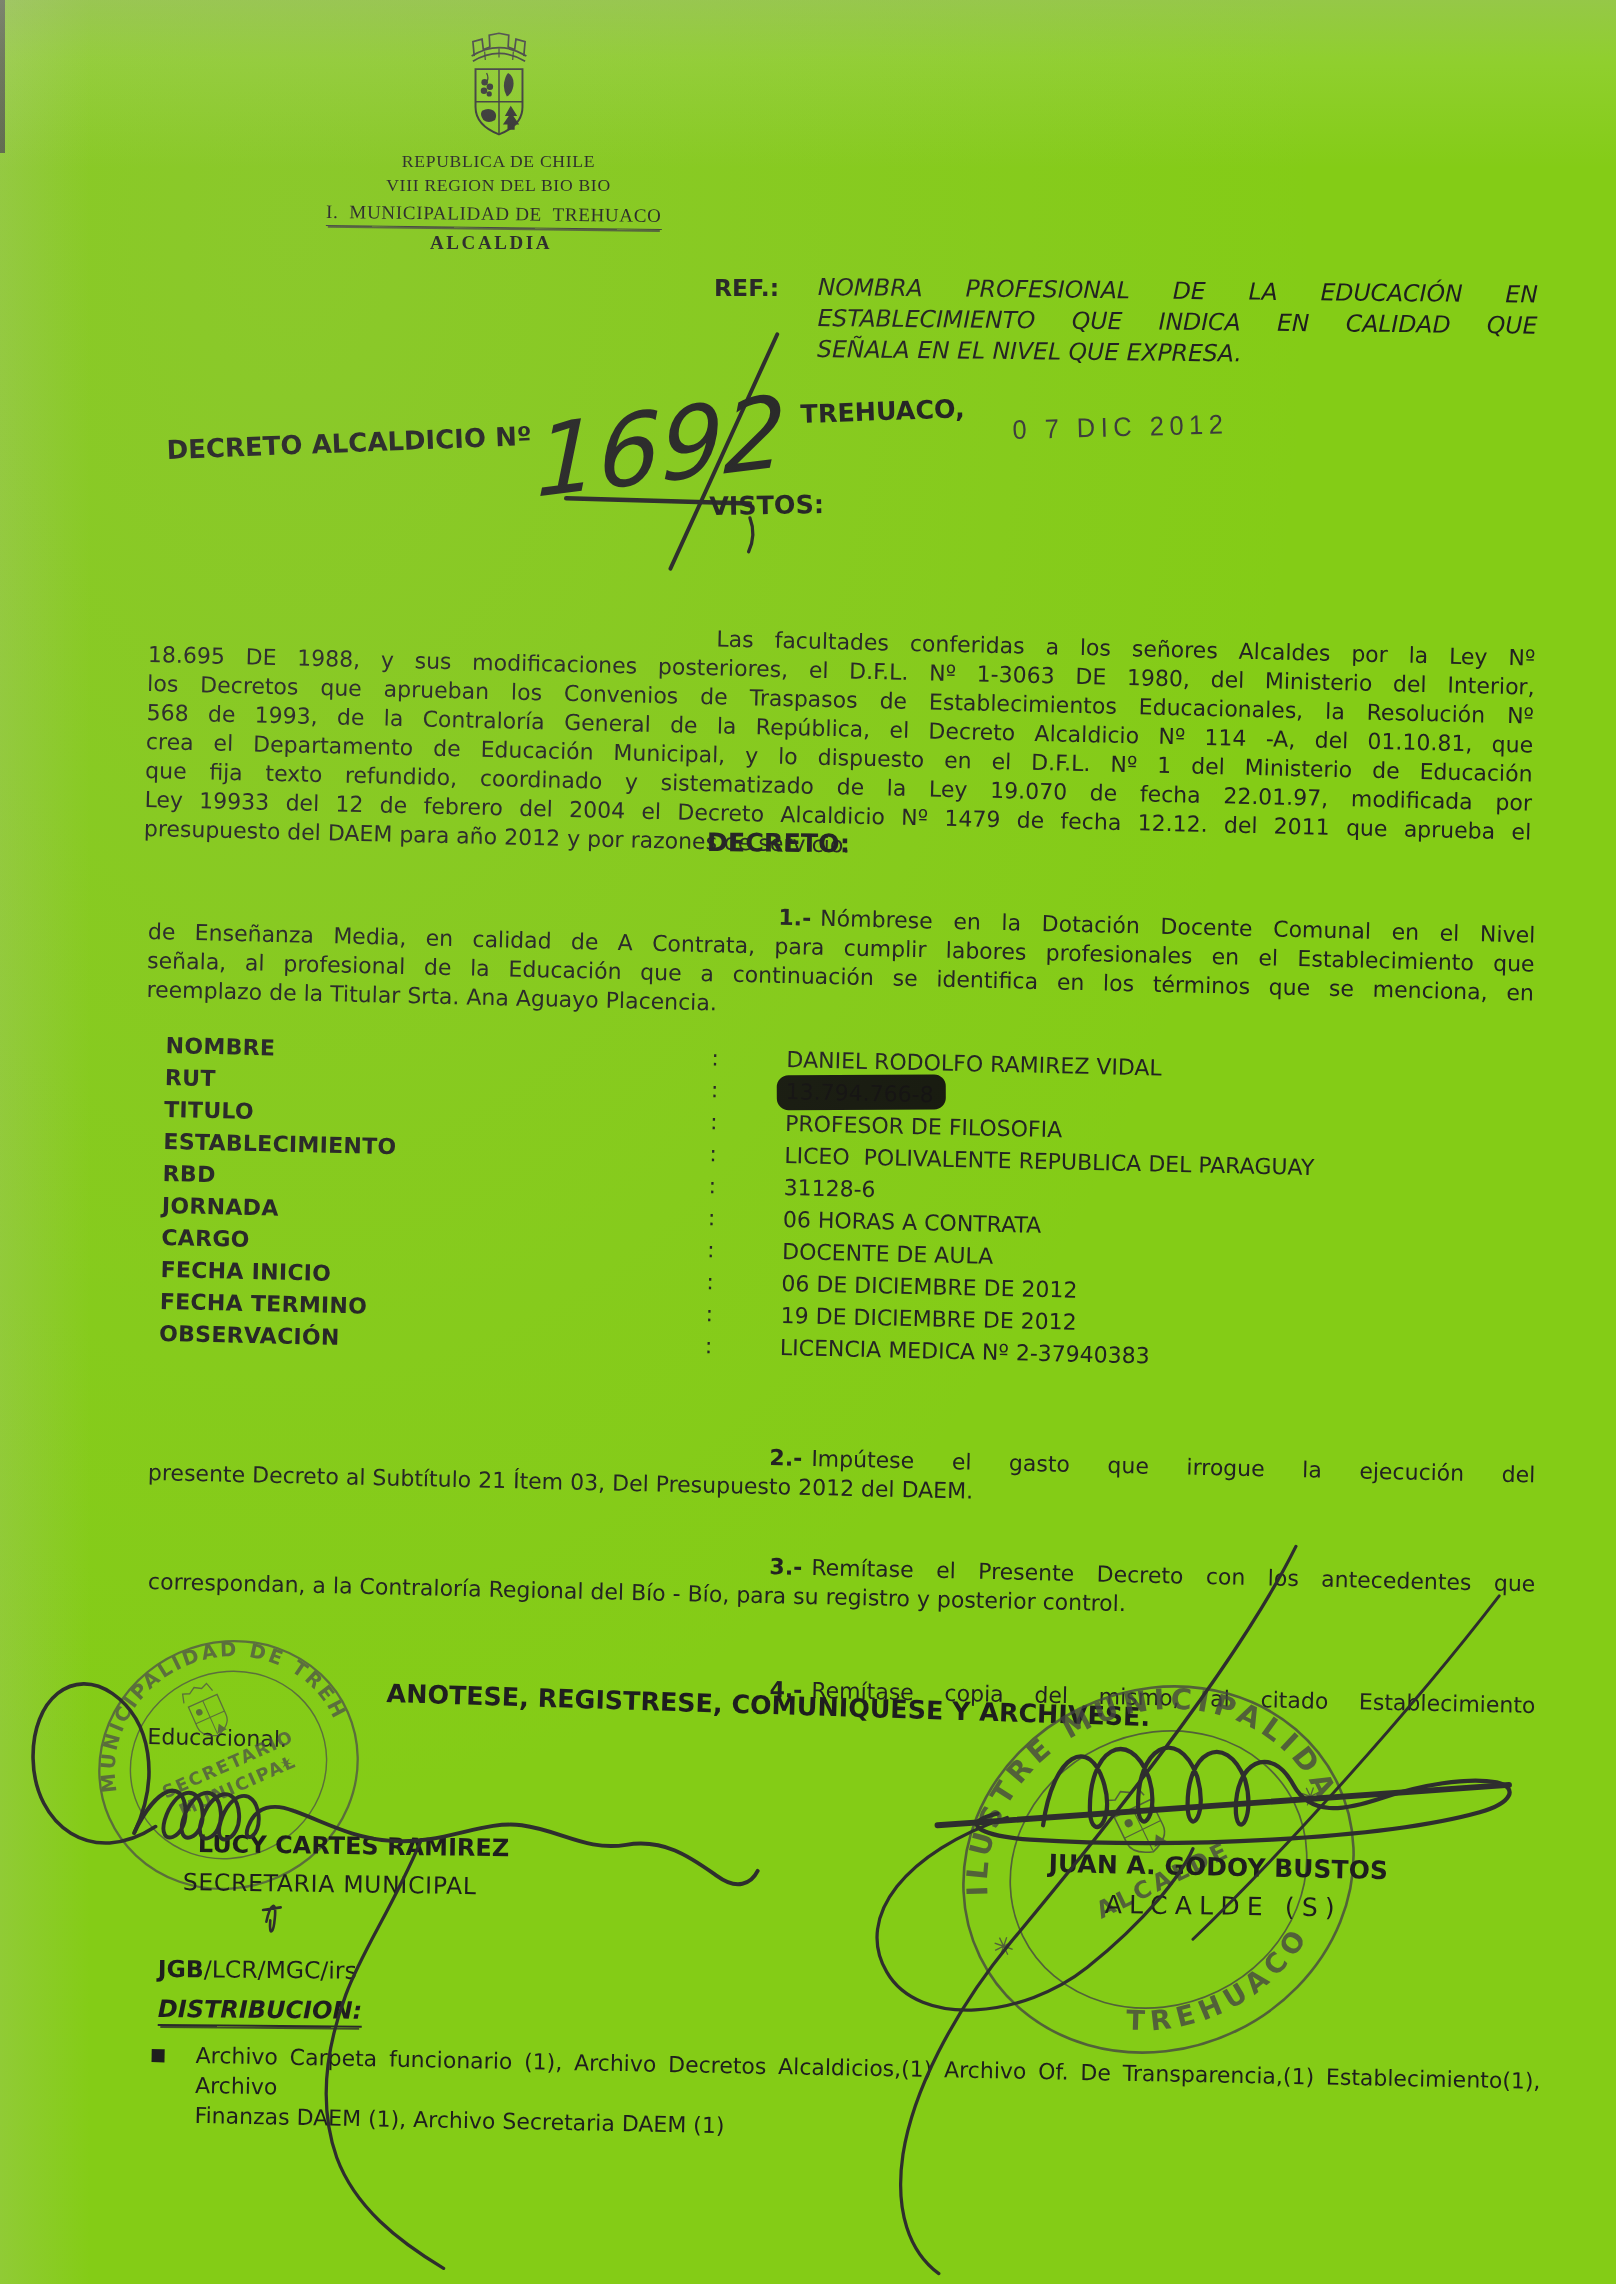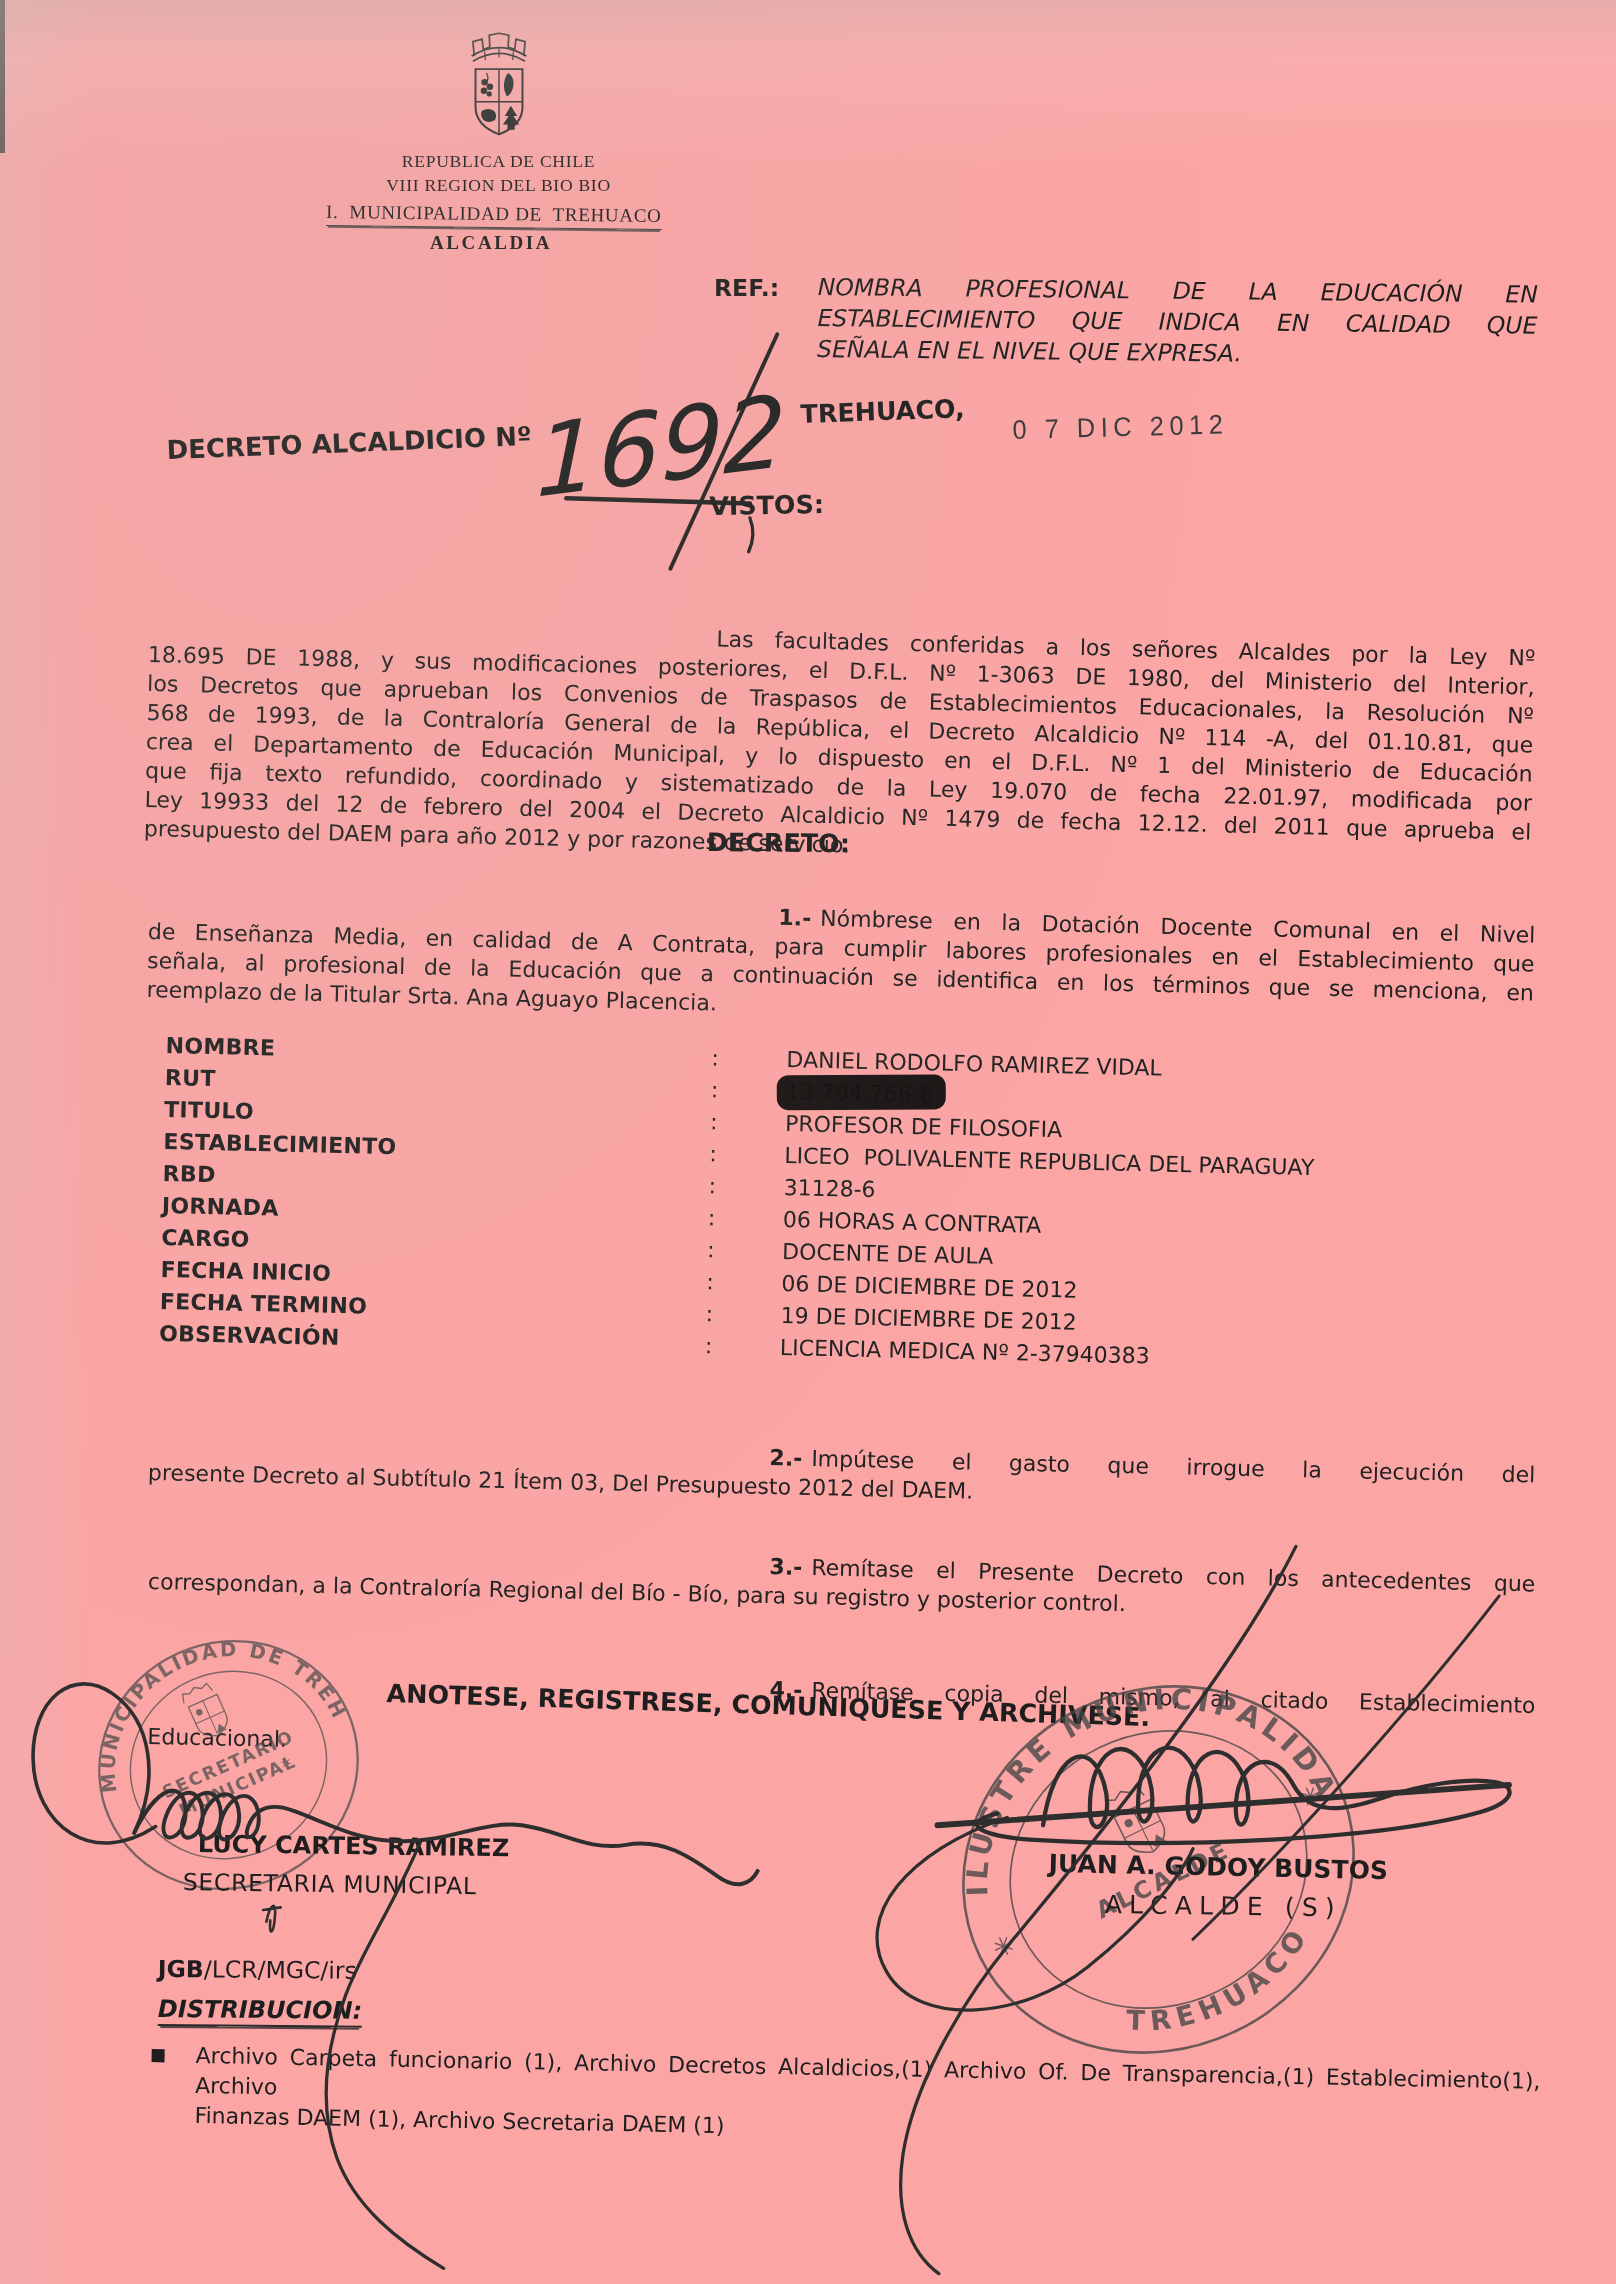--- a/index.html
+++ b/index.html
@@ -1,18 +1,18 @@
 <!DOCTYPE html>
 <html style="font-size:10.4px"><head>
 <meta charset="utf-8">
 <style>
   html,body{margin:0;padding:0;background:#8a8a8a;}
   .page{
     position:relative; width:1617px; height:2284px; overflow:hidden;
-    background:#fca5a5;
+    background:#84cc16;
     font-family:"DejaVu Sans","Liberation Sans",sans-serif;
     color:#1e1e1e;
   }
   .page::before{ 
     content:""; position:absolute; inset:0; pointer-events:none;
     background:
       linear-gradient(180deg, rgba(190,190,185,.30) 0, rgba(230,230,225,.12) 59px, rgba(255,255,255,0) 169px),
       linear-gradient(90deg, rgba(200,200,195,.18) 0, rgba(255,255,255,0) 91px),
       radial-gradient(ellipse at 18% 10%, rgba(180,180,172,.14), rgba(255,255,255,0) 55%);
     z-index:1;

